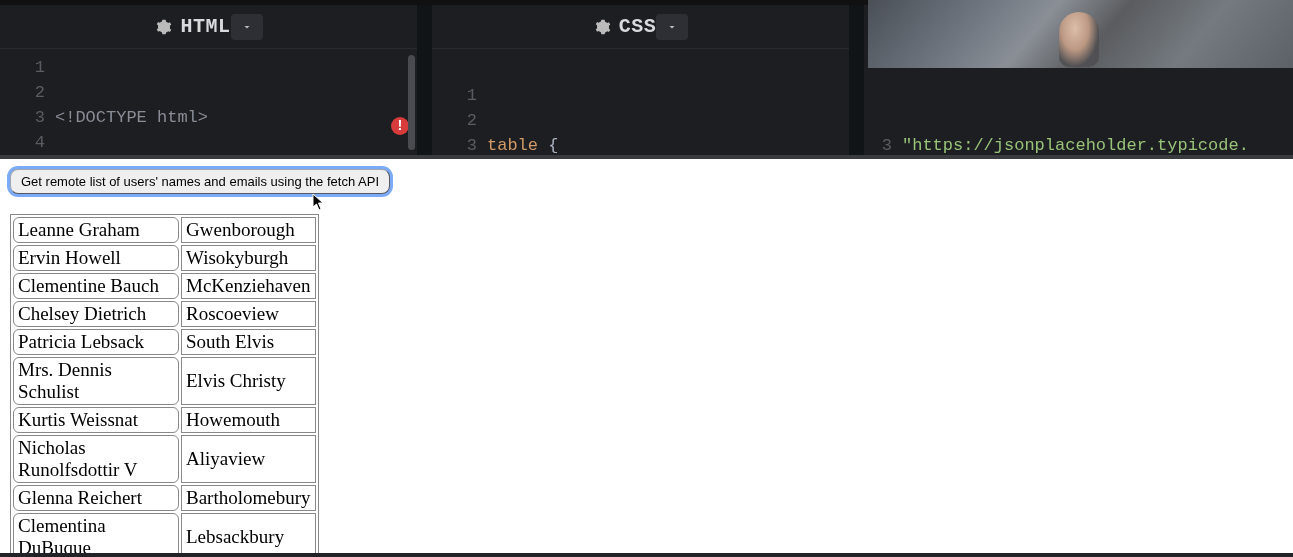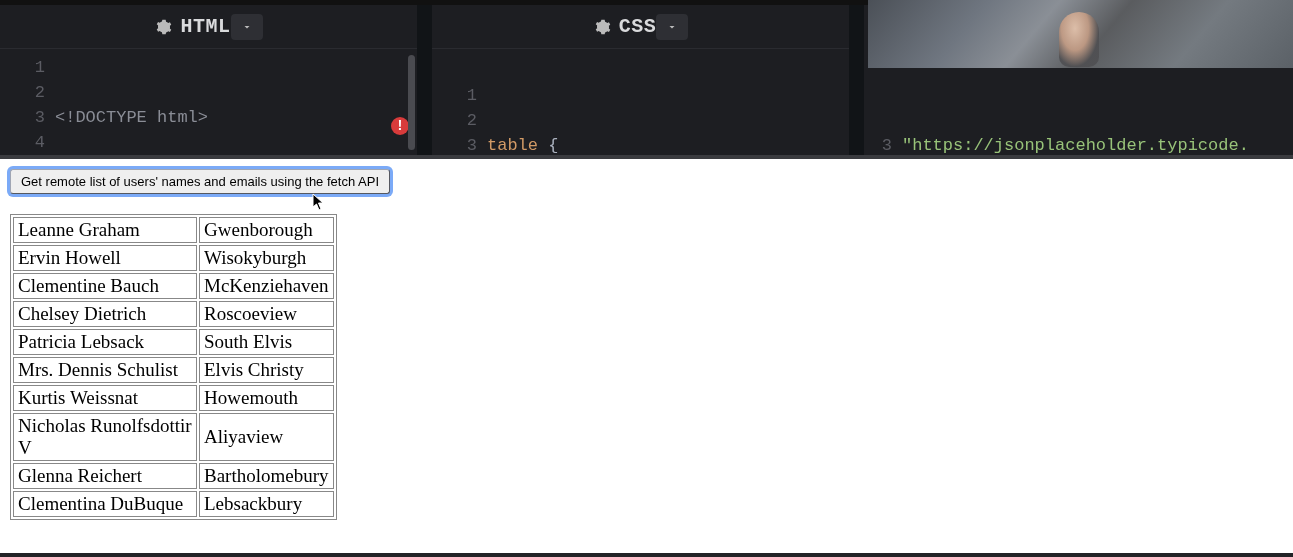--- a/index.html
+++ b/index.html
@@ -159,40 +159,40 @@
     width:100%; height:4px; background:#3a3b3f;
   }
 
   .fetch-btn {
     display: inline-block;
     font-family: Arial, sans-serif;
     font-size: 13px;
     padding: 4px 10px;
     background: #efefef;
     border: 1px outset #a0a6b4;
-    border-radius: 3px;
+    border-radius: 8px;
     box-shadow: 0 0 0 3px #7baaf7;
     cursor: pointer;
   }
 
   table.users {
     margin-top: 20px;
     border-collapse: separate;
     border-spacing: 2px;
     border: 1px solid #888;
     font-family: "Times New Roman", Times, serif;
     font-size: 19px;
     color: #000;
   }
   table.users td {
     border: 1px solid #888;
     padding: 1px 4px;
     vertical-align: middle;
   }
-  table.users td.col-name { width: 184px; }
+  table.users td.col-name { width: 166px; border-radius: 6px; }
   table.users td.col-city { width: 120px; }
 
   .cursor-arrow {
     position: absolute;
     left: 312px;
     top: 34px;
     width: 14px;
     height: 18px;
     pointer-events: none;
     z-index: 20;

